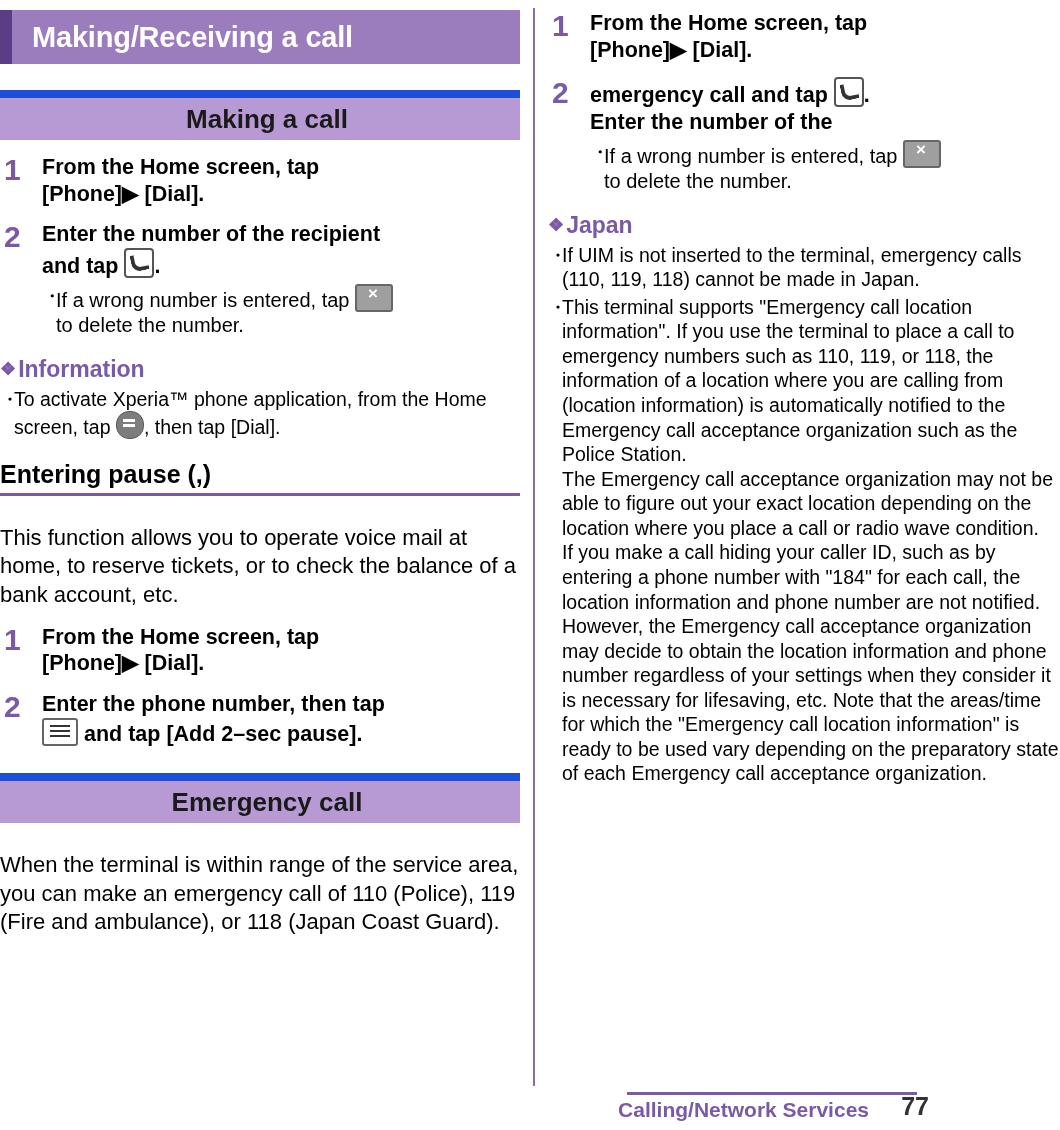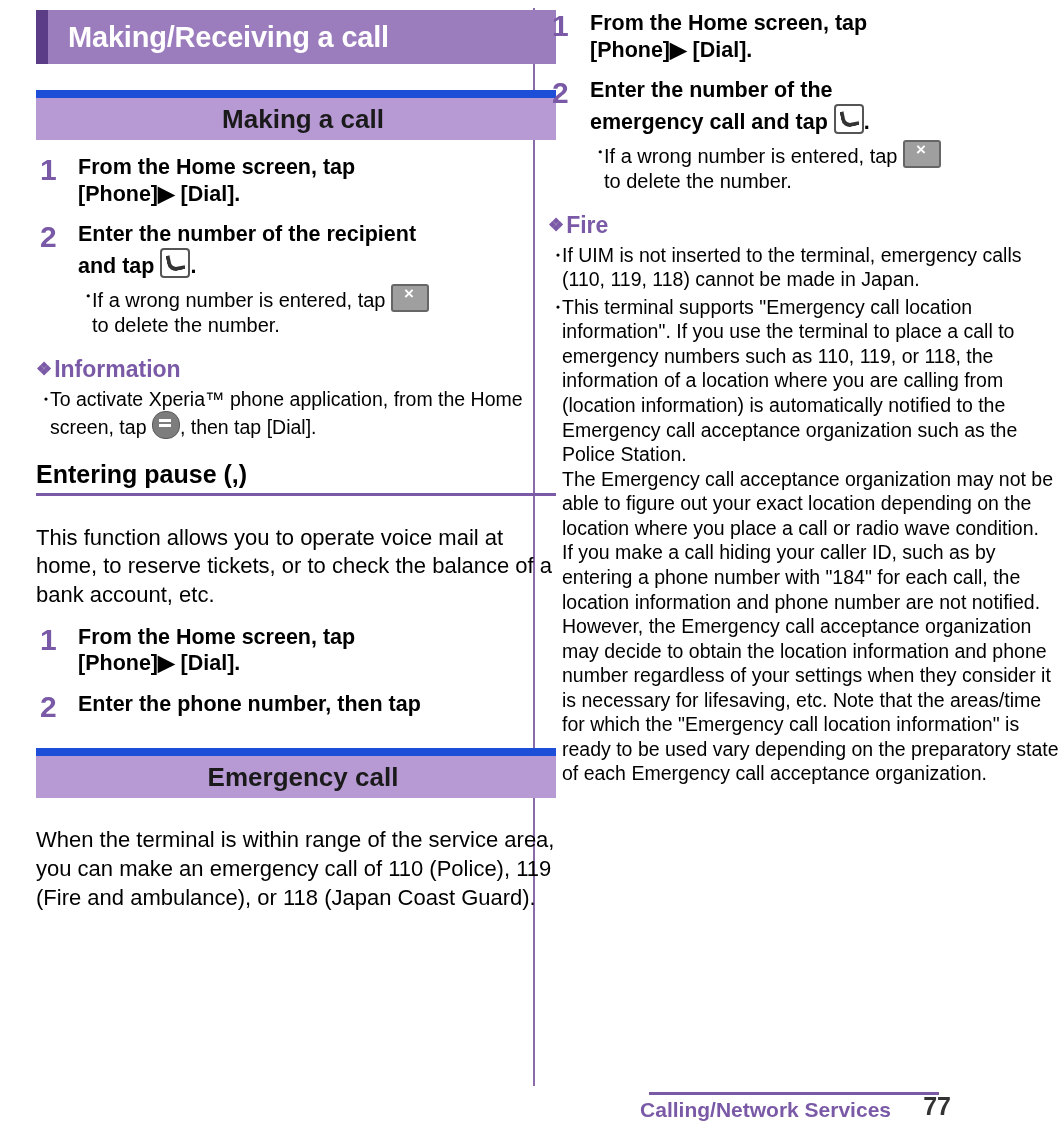--- a/index.html
+++ b/index.html
@@ -20,21 +20,20 @@
     width: 1060px;
     height: 1130px;
   }
   
   .col-left {
     position: absolute;
     left: 0px;
     top: 0px;
     width: 520px;
     height: 1086px;
-    padding-left: 36px;
   }
   .col-right {
     position: absolute;
     left: 548px;
     top: 0px;
     width: 512px;
     height: 1086px;
   }
   .col-divider {
     position: absolute;
@@ -239,21 +238,20 @@
     background: #fff;
     box-shadow: 0 5px 0 #fff;
   }
   
   .footer {
     position: absolute;
     left: 0;
     bottom: 0;
     width: 929px;
     height: 44px;
-    margin-left: 22px;
   }
   .footer-rule {
     position: absolute;
     right: 12px;
     top: 6px;
     width: 290px;
     height: 3px;
     background: #7a5aa6;
   }
   .footer-text {
@@ -344,20 +342,24 @@
         <div>
           <span>[Phone]</span><span>▶</span> <span>[Dial].</span>
         </div>
       </div>
     </div>
 
     <div class="step">
       <div class="num">2</div>
       <div class="body">
         <div>Enter the phone number, then tap</div>
+        <div>
+          <span class="ico ico-menu"></span>
+          <span>and tap [Add 2–sec pause].</span>
+        </div>
       </div>
     </div>
 
     <div class="sect-band">
       <div class="txt">Emergency call</div>
     </div>
     <div class="para">When the terminal is within range of the service area, you can make an emergency call of 110 (Police), 119 (Fire and ambulance), or 118 (Japan Coast Guard).</div>
 
   </div>
 
@@ -369,39 +371,39 @@
         <div>From the Home screen, tap</div>
         <div>
           <span>[Phone]</span><span>▶</span> <span>[Dial].</span>
         </div>
       </div>
     </div>
 
     <div class="step">
       <div class="num">2</div>
       <div class="body">
-        <div>Enter the number of the</div>
         <div>
           <span>emergency call and tap</span>
           <span class="ico ico-phone"></span><span>.</span>
         </div>
+        <div>Enter the number of the</div>
         <div class="sub">
           <span class="bullet">・</span>
           <span>
             <span>If a wrong number is entered, tap</span>
             <span class="ico ico-del"></span><br>
             <span>to delete the number.</span>
           </span>
         </div>
       </div>
     </div>
 
     <div class="note-head">
       <span class="flower">❖</span>
-        <span>Fire</span>
+        <span>Japan</span>
     </div>
 
     <div class="bullet-list">
       <div class="bullet-item">
         <span class="b">・</span>
         <span class="t">If UIM is not inserted to the terminal, emergency calls (110, 119, 118) cannot be made in Japan.</span>
       </div>
       <div class="bullet-item">
         <span class="b">・</span>
         <span class="t">This terminal supports "Emergency call location information". If you use the terminal to place a call to emergency numbers such as 110, 119, or 118, the information of a location where you are calling from (location information) is automatically notified to the Emergency call acceptance organization such as the Police Station.</span>

